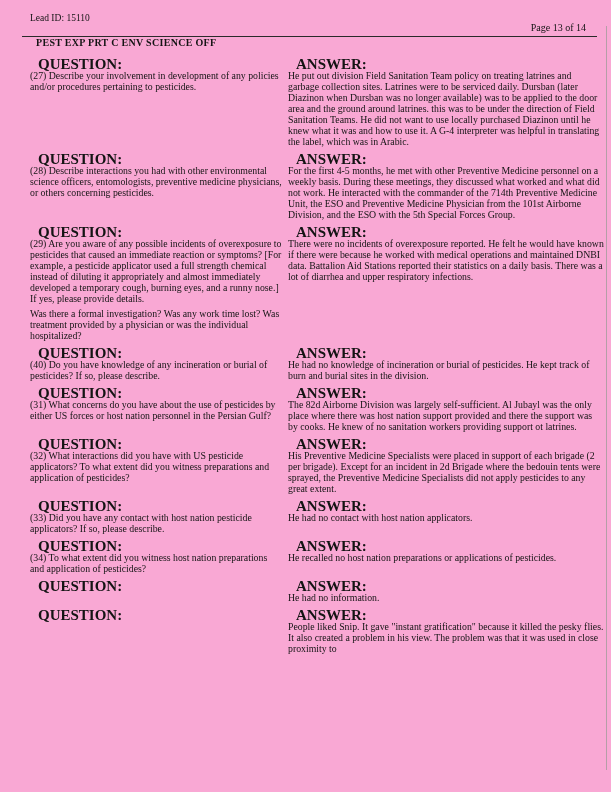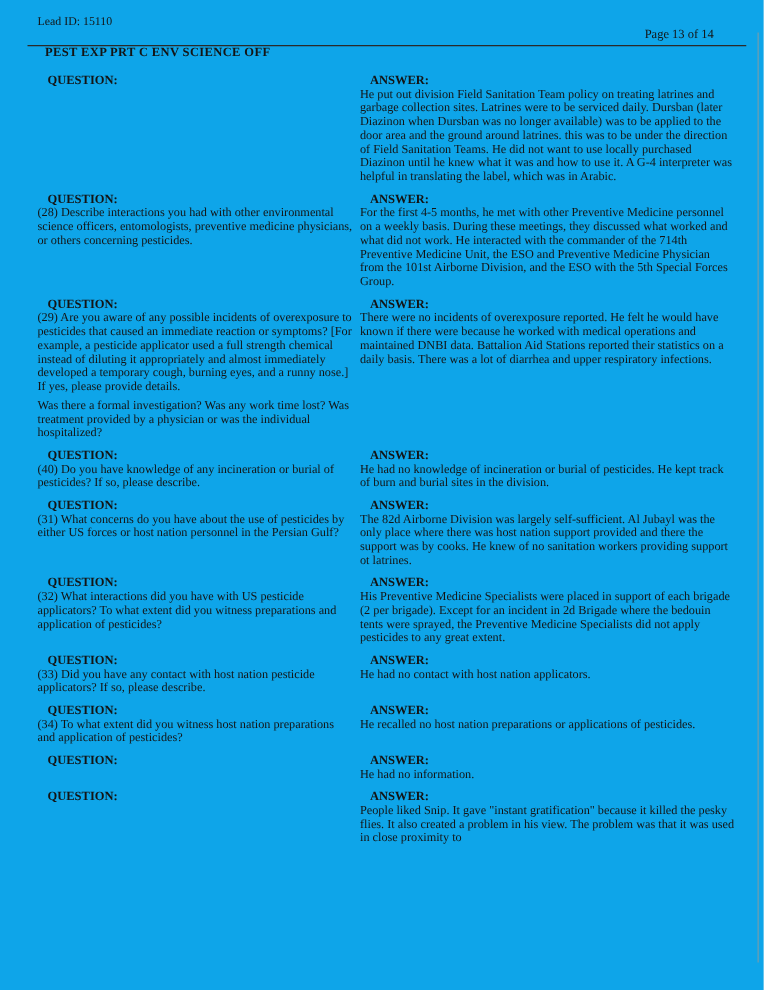--- a/index.html
+++ b/index.html
@@ -5,23 +5,23 @@
   html, body {
     margin: 0;
     padding: 0;
     background: #f4f4f1;
   }
   .page {
     position: relative;
     width: 611px;
     height: 792px;
     margin: 0 auto;
-    background: #0ea5e9;
+    background: #f9a8d4;
     box-sizing: border-box;
-    padding: 13px 22px 0 30px;
+    padding: 13px 7px 0 30px;
     font-family: "Liberation Serif", serif;
     font-size: 9.8px;
     line-height: 11px;
     color: #141414;
     overflow: hidden;
   }
   .scan-edge {
     position: absolute;
     top: 26px;
     right: 4px;
@@ -66,21 +66,21 @@
   .q-col {
     flex: 0 0 258px;
     padding-right: 6px;
     box-sizing: border-box;
   }
   .a-col {
     flex: 1 1 auto;
   }
   .qa-label {
     font-weight: bold;
-    font-size: 10px;
+    font-size: 15px;
     padding-left: 8px;
   }
   .q-text, .a-text {
     font-size: 9.8px;
   }
   .q-extra {
     margin-top: 4px;
   }
   .q-extra:empty { display: none; }
 </style>
@@ -96,20 +96,21 @@
   </div>
   <hr class="header-rule">
 
   <div class="section-title">PEST EXP PRT C ENV SCIENCE OFF</div>
 
   <div class="qa-list">
 
     <div class="qa-row">
       <div class="q-col">
         <div class="qa-label">QUESTION:</div>
+        <div class="q-text">(27)  Describe your involvement in development of any policies and/or procedures pertaining to pesticides.</div>
       </div>
       <div class="a-col">
         <div class="qa-label">ANSWER:</div>
         <div class="a-text">He put out division Field Sanitation Team policy on treating latrines and garbage collection sites.  Latrines were to be serviced daily.  Dursban (later Diazinon when Dursban was no longer available) was to be applied to the door area and the ground around latrines.  this was to be under the direction of Field Sanitation Teams.  He did not want to use locally purchased Diazinon until he knew what it was and how to use it.  A G-4 interpreter was helpful in translating the label, which was in Arabic.</div>
       </div>
     </div>
 
     <div class="qa-row">
       <div class="q-col">
         <div class="qa-label">QUESTION:</div>

